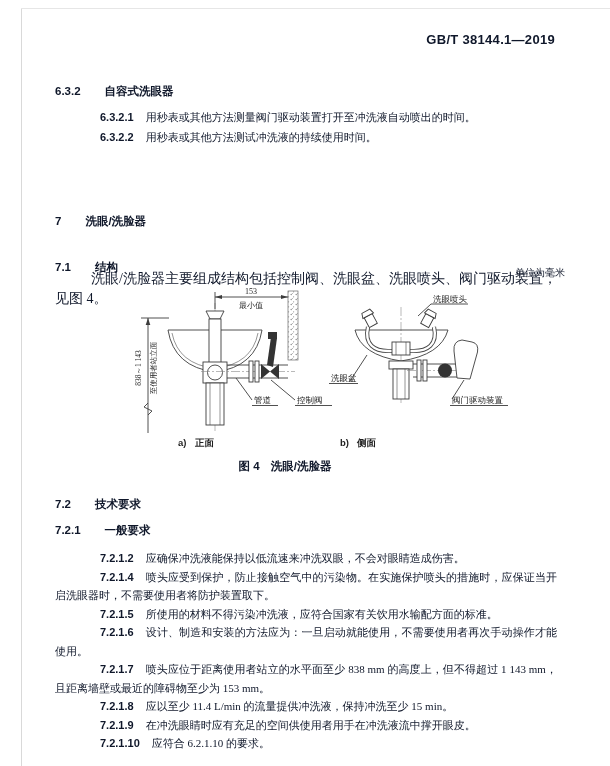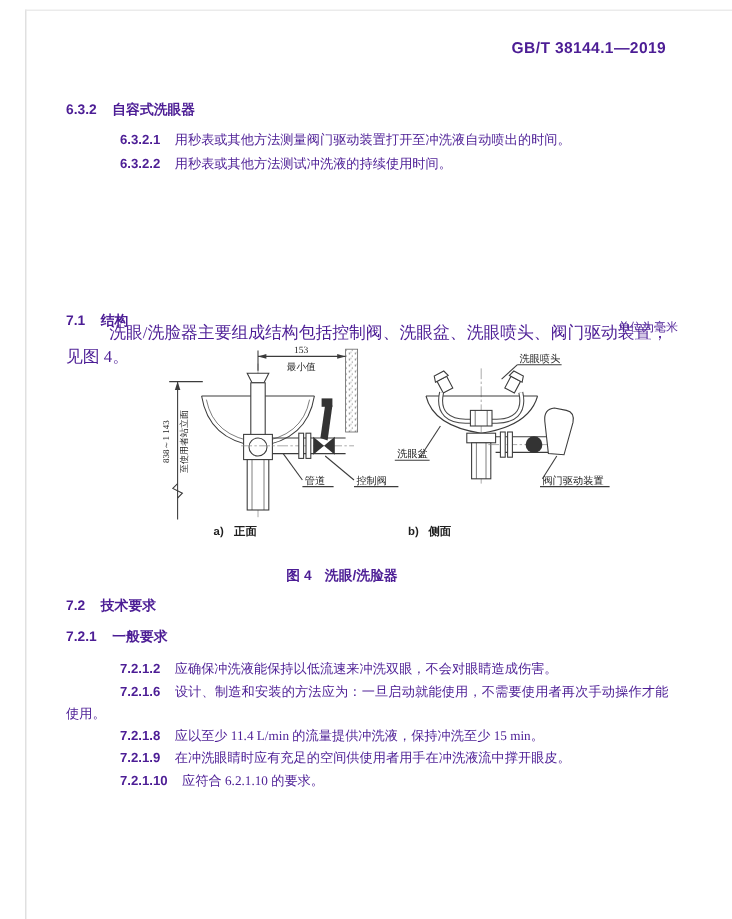--- a/index.html
+++ b/index.html
@@ -1,31 +1,31 @@
 <!DOCTYPE html>
 <html><head>
 <meta charset="utf-8">
 <style>
   html,body{margin:0;padding:0;background:#ffffff;}
   #page{position:relative;width:610px;height:766px;background:#fff;overflow:hidden;
-        font-family:"Liberation Serif", serif;color:#4c1d95;}
+        font-family:"Liberation Serif", serif;color:#0f172a;}
   .scan-edge-left{position:absolute;left:21px;top:8px;bottom:0;width:1px;background:#d9d9d9;}
   .scan-edge-top{position:absolute;left:21px;top:8px;right:0;height:1px;background:#e6e6e6;}
   .doc-number{position:absolute;top:32px;right:55px;font-family:"Liberation Sans",sans-serif;
               font-weight:bold;font-size:13px;letter-spacing:.3px;}
   .block{position:absolute;left:55px;width:502px;}
   .heading{font-family:"Liberation Sans",sans-serif;font-weight:bold;font-size:11.5px;}
-  .heading .hnum{margin-right:13px;}
+  .heading .hnum{margin-right:24px;}
   .cgroup{line-height:20.3px;font-size:11px;text-align:justify;}
   .cgroup2{line-height:18.5px;font-size:11px;text-align:justify;}
   .cnum{font-family:"Liberation Sans",sans-serif;font-weight:bold;margin-right:12px;white-space:nowrap;padding-left:45px;}
   .para{font-size:14px;line-height:20px;text-indent:36px;}
   .unit-note{position:absolute;top:266px;right:45px;font-size:10px;}
   .fig-caption{position:absolute;left:55px;top:459px;width:460px;text-align:center;
-               font-family:"Liberation Sans",sans-serif;font-weight:bold;font-size:11.5px;margin-top:13px;}
+               font-family:"Liberation Sans",sans-serif;font-weight:bold;font-size:11.5px;}
   .fig-caption .capnum{margin-right:11px;}
   svg{position:absolute;left:55px;top:283px;}
   svg text{font-family:"Liberation Serif",serif;}
   .svgcap{font-family:"Liberation Sans",sans-serif;font-weight:bold;font-size:9.5px;}
 </style>
 </head>
 <body>
 
 <div id="page">
   <div class="scan-edge-left"></div>
@@ -35,20 +35,23 @@
 
   <div class="block heading" style="top:84px">
     <span class="hnum">6.3.2</span><span>自容式洗眼器</span>
   </div>
 
   <div class="block cgroup" style="top:107px">
     <div><span class="cnum">6.3.2.1</span><span>用秒表或其他方法测量阀门驱动装置打开至冲洗液自动喷出的时间。</span></div>
     <div><span class="cnum">6.3.2.2</span><span>用秒表或其他方法测试冲洗液的持续使用时间。</span></div>
   </div>
 
+  <div class="block heading" style="top:214px">
+    <span class="hnum">7</span><span>洗眼/洗脸器</span>
+  </div>
   <div class="block heading" style="top:260px">
     <span class="hnum">7.1</span><span>结构</span>
   </div>
   <div class="block para" style="top:269px">洗眼/洗脸器主要组成结构包括控制阀、洗眼盆、洗眼喷头、阀门驱动装置，见图 4。</div>
 
   <div class="unit-note">单位为毫米</div>
 
   <svg width="520" height="172" viewBox="0 0 520 172">
     <defs>
       <pattern id="stip" width="5" height="5" patternUnits="userSpaceOnUse">
@@ -173,18 +176,21 @@
 
   <div class="block heading" style="top:497px">
     <span class="hnum">7.2</span><span>技术要求</span>
   </div>
   <div class="block heading" style="top:523px">
     <span class="hnum">7.2.1</span><span>一般要求</span>
   </div>
 
   <div class="block cgroup2" style="top:549px">
     <div><span class="cnum">7.2.1.2</span><span>应确保冲洗液能保持以低流速来冲洗双眼，不会对眼睛造成伤害。</span></div>
+    <div><span class="cnum">7.2.1.4</span><span>喷头应受到保护，防止接触空气中的污染物。在实施保护喷头的措施时，应保证当开启洗眼器时，不需要使用者将防护装置取下。</span></div>
+    <div><span class="cnum">7.2.1.5</span><span>所使用的材料不得污染冲洗液，应符合国家有关饮用水输配方面的标准。</span></div>
     <div><span class="cnum">7.2.1.6</span><span>设计、制造和安装的方法应为：一旦启动就能使用，不需要使用者再次手动操作才能使用。</span></div>
+    <div><span class="cnum">7.2.1.7</span><span>喷头应位于距离使用者站立的水平面至少 838 mm 的高度上，但不得超过 1 143 mm，且距离墙壁或最近的障碍物至少为 153 mm。</span></div>
     <div><span class="cnum">7.2.1.8</span><span>应以至少 11.4 L/min 的流量提供冲洗液，保持冲洗至少 15 min。</span></div>
     <div><span class="cnum">7.2.1.9</span><span>在冲洗眼睛时应有充足的空间供使用者用手在冲洗液流中撑开眼皮。</span></div>
     <div><span class="cnum">7.2.1.10</span><span>应符合 6.2.1.10 的要求。</span></div>
   </div>
 </div>
 
 </body></html>

